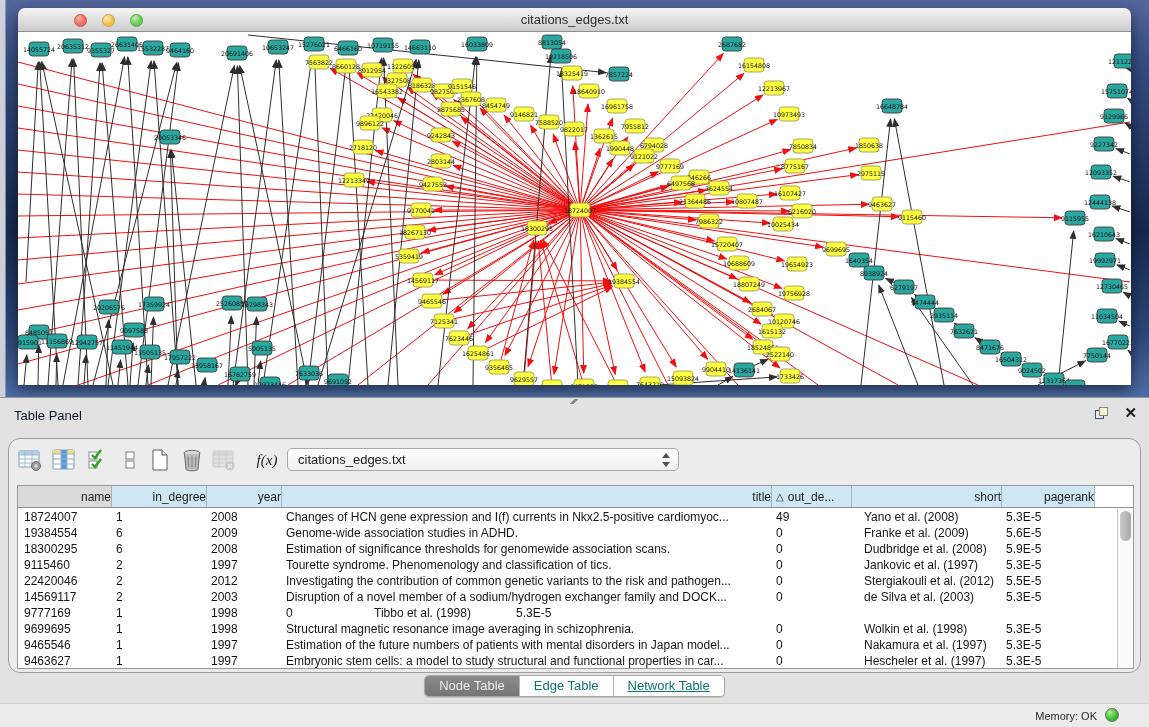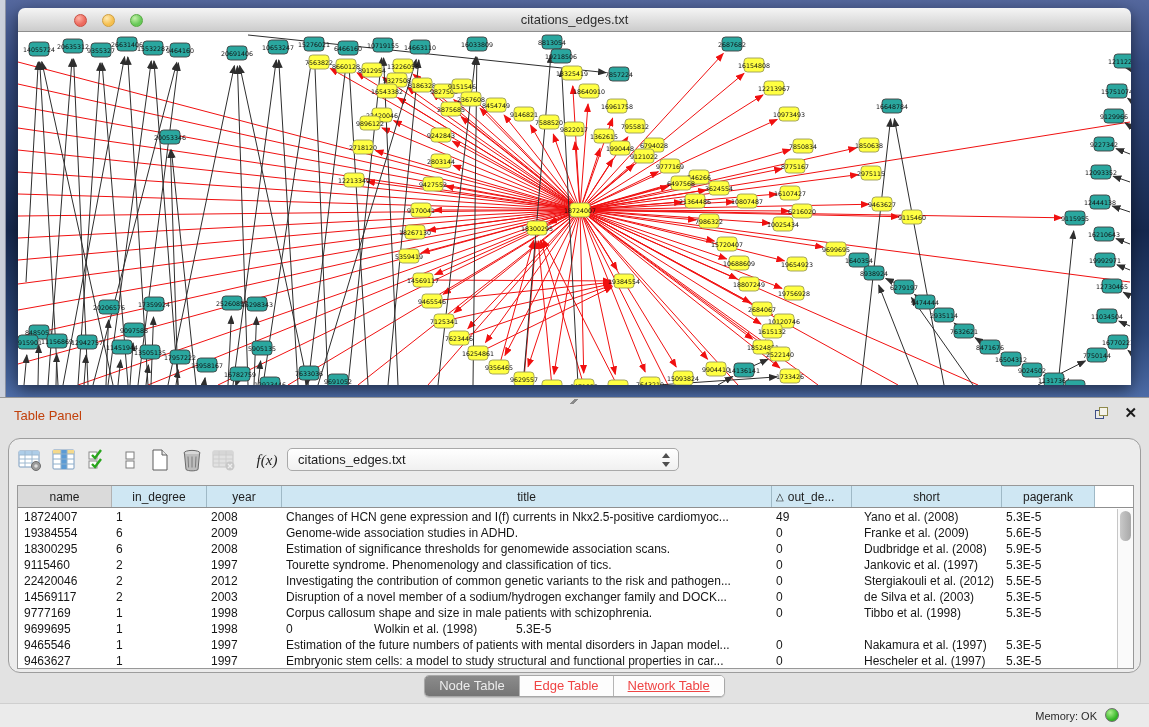--- a/index.html
+++ b/index.html
@@ -35,21 +35,21 @@
   }
   #canvas { position:relative; width:1113px; height:353px; background:#ffffff; overflow:hidden; }
   #net-svg { position:absolute; left:0; top:0; }
   
   #table-panel {
     position:absolute; left:0; top:397px; width:1149px; height:330px;
     background:#e2e2e2; border-top:1px solid #979797;
   }
   #panel-grip { position:absolute; left:566px; top:1px; width:16px; height:5px;
     background:linear-gradient(135deg,transparent 42%,#8b8b8b 42%,#8b8b8b 58%,transparent 58%); }
-  #panel-title { position:absolute; left:14px; top:10px; font-size:13px; color:#c2410c; }
+  #panel-title { position:absolute; left:14px; top:10px; font-size:13px; color:#0f172a; }
   #float-icon { position:absolute; right:40px; top:9px; width:14px; height:14px; }
   #float-icon .b1 { position:absolute; left:0; top:3px; width:9px; height:9px; border:1px solid #3d4f86; background:#e9e9e9; }
   #float-icon .b2 { position:absolute; left:4px; top:0; width:9px; height:9px; border:1px solid #8f8a4a; background:#f4f3ea; }
   #close-icon { position:absolute; right:12px; top:6px; font-size:15px; font-weight:bold; color:#1a1a1a; }
   #panel-body {
     position:absolute; left:8px; top:40px; width:1133px; height:235px;
     background:#ececec; border:1px solid #9d9d9d; border-radius:12px;
   }
   #toolbar { position:absolute; left:6px; top:6px; height:32px; width:1100px; }
   .tool-btn { position:absolute; top:0; width:30px; height:30px; border:none; background:transparent; padding:2px; }
@@ -67,41 +67,41 @@
   #source-select .stepper .down {
     position:absolute; bottom:0; left:0; width:0; height:0;
     border-left:4.5px solid transparent; border-right:4.5px solid transparent; border-top:5px solid #4e4e4e; }
   #data-table {
     position:absolute; left:8px; top:46px; width:1117px; height:184px;
     background:#ffffff; border:1px solid #989898;
   }
   #table-header { display:flex; height:22px; border-bottom:1px solid #8f8f8f; background:#fff; }
   #table-header .th {
     background:#cfe7f3; border-right:1px solid #9fb9c6; font-size:12px; color:#1d1d1d;
-    display:flex; align-items:center; justify-content:center; overflow:hidden; white-space:nowrap;
+    display:flex; align-items:center; justify-content:flex-end; overflow:hidden; white-space:nowrap;
   }
   #table-header .th.key { background:#dadada; border-right:1px solid #b2b2b2; }
   #table-header .th .sort { margin-right:4px; font-size:10px; color:#222; }
   .c0{width:94px}.c1{width:95px}.c2{width:75px}.c3{width:490px}.c4{width:80px;justify-content:flex-start!important;padding-left:4px}.c5{width:150px}.c6{width:93px}
   #table-body { position:absolute; left:0; top:23px; right:16px; bottom:0; overflow:hidden; }
   .tr { display:flex; height:16px; }
   .td { font-size:12px; color:#161616; line-height:16px; white-space:nowrap; overflow:hidden; padding-left:4px; }
   .td.c0 { padding-left:6px; }
   .td.c5 { padding-left:12px; }
   #v-scrollbar {
     position:absolute; right:0; top:23px; bottom:0; width:16px;
     background:#fafafa; border-left:1px solid #c6c6c6;
   }
   #v-thumb { position:absolute; left:2px; top:2px; width:11px; height:30px;
     background:linear-gradient(90deg,#c9c9c9,#a8a8a8); border-radius:6px; }
   
   #table-tabs { position:absolute; left:0; top:277px; width:1149px; height:22px; text-align:center; }
   #seg { display:inline-flex; border:1px solid #a8a8a8; border-radius:5px; overflow:hidden;
     background:#fff; box-shadow:0 1px 1px rgba(0,0,0,.15); }
-  .seg-btn { height:20px; line-height:20px; font-size:13px; padding:0 14px; color:#ef4444;
+  .seg-btn { height:20px; line-height:20px; font-size:13px; padding:0 14px; color:#0f766e;
     background:#fdfdfd; border:none; border-right:1px solid #b5b5b5; }
   .seg-btn:last-child { border-right:none;text-decoration:underline; }
   .seg-btn.active { background:linear-gradient(#8b8b8b,#757575); color:#ececec; }
   
   #status-bar { position:absolute; left:0; top:305px; width:1149px; height:25px;
     border-top:1px solid #cfcfcf; background:#ebebeb; }
   #memory-label { position:absolute; right:52px; top:6px; font-size:11px; color:#2b2b2b; }
   #memory-dot { position:absolute; right:30px; top:4px; width:14px; height:14px; border-radius:50%;
     background:radial-gradient(circle at 35% 30%,#a8ef8a,#32b424 65%); border:1px solid #6e6e6e; }
 </style>
@@ -1053,29 +1053,29 @@
             <div class="td c2">2003</div>
             <div class="td c3">Disruption of a novel member of a sodium/hydrogen exchanger family and DOCK...</div>
             <div class="td c4">0</div>
             <div class="td c5">de Silva et al. (2003)</div>
             <div class="td c6">5.3E-5</div>
           </div>
           <div class="tr">
             <div class="td c0">9777169</div>
             <div class="td c1">1</div>
             <div class="td c2">1998</div>
-            <div class="td c3">Corpus callosum shape and size in male patients with schizophrenia.</div>
             <div class="td c4">0</div>
             <div class="td c5">Tibbo et al. (1998)</div>
             <div class="td c6">5.3E-5</div>
           </div>
           <div class="tr">
             <div class="td c0">9699695</div>
             <div class="td c1">1</div>
             <div class="td c2">1998</div>
+            <div class="td c3">Structural magnetic resonance image averaging in schizophrenia.</div>
             <div class="td c4">0</div>
             <div class="td c5">Wolkin et al. (1998)</div>
             <div class="td c6">5.3E-5</div>
           </div>
           <div class="tr">
             <div class="td c0">9465546</div>
             <div class="td c1">1</div>
             <div class="td c2">1997</div>
             <div class="td c3">Estimation of the future numbers of patients with mental disorders in Japan model...</div>
             <div class="td c4">0</div>

